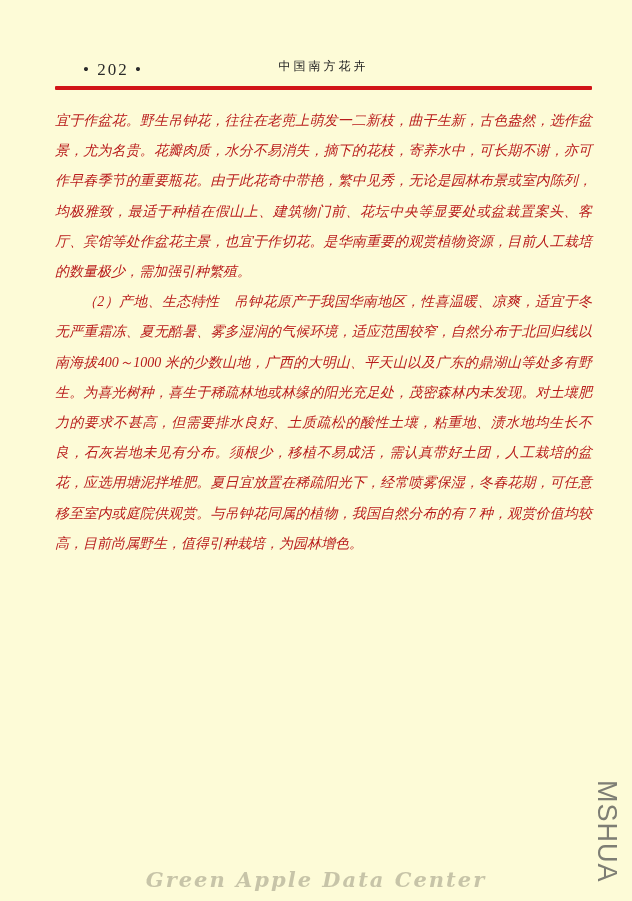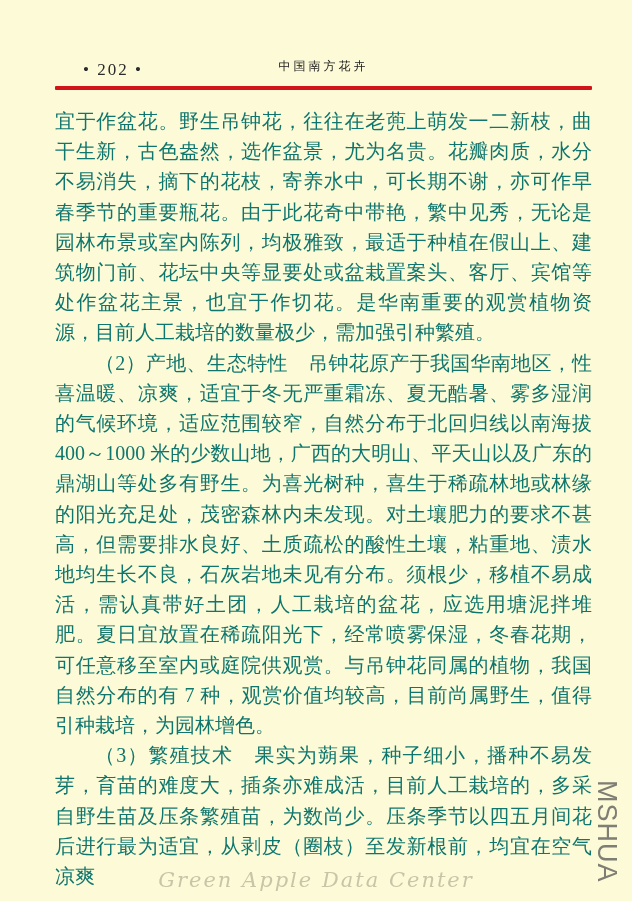--- a/index.html
+++ b/index.html
@@ -50,25 +50,26 @@
     height: 4px;
     background: #d11418;
     border-radius: 1px;
   }
   
   .body-text {
     position: absolute;
     top: 106px;
     left: 55px;
     width: 537px;
-    color: #0f766e;
-    font-size: 20px;
+    color: #b91c1c;
+    font-size: 14px;
     line-height: 30.2px;
     text-align: justify;
     text-justify: inter-ideograph;
+    font-style: italic;
   }
   .body-text p {
     margin: 0;
     padding: 0;
   }
   .body-text p.indent {
     text-indent: 2em;
   }
   
   .watermark {
@@ -76,20 +77,21 @@
     left: 0;
     right: 0;
     bottom: 9px;
     text-align: center;
     font-family: "DejaVu Serif", serif;
     font-style: italic;
     font-size: 21px;
     letter-spacing: 2px;
     color: rgba(155, 152, 130, 0.55);
     white-space: nowrap;
+    font-weight: bold;
   }
   
   .side-label {
     position: absolute;
     top: 780px;
     left: 622px;
     width: 112px;
     transform: rotate(90deg);
     transform-origin: top left;
     font-family: "Liberation Sans", sans-serif;
@@ -107,20 +109,19 @@
   <div class="header-row">
     <span class="page-number">• 202 •</span>
     <span class="book-title">中国南方花卉</span>
   </div>
 
   <div class="red-rule"></div>
 
   <div class="body-text">
     <p>宜于作盆花。野生吊钟花，往往在老蔸上萌发一二新枝，曲干生新，古色盎然，选作盆景，尤为名贵。花瓣肉质，水分不易消失，摘下的花枝，寄养水中，可长期不谢，亦可作早春季节的重要瓶花。由于此花奇中带艳，繁中见秀，无论是园林布景或室内陈列，均极雅致，最适于种植在假山上、建筑物门前、花坛中央等显要处或盆栽置案头、客厅、宾馆等处作盆花主景，也宜于作切花。是华南重要的观赏植物资源，目前人工栽培的数量极少，需加强引种繁殖。</p>
     <p class="indent">（2）产地、生态特性　吊钟花原产于我国华南地区，性喜温暖、凉爽，适宜于冬无严重霜冻、夏无酷暑、雾多湿润的气候环境，适应范围较窄，自然分布于北回归线以南海拔400～1000 米的少数山地，广西的大明山、平天山以及广东的鼎湖山等处多有野生。为喜光树种，喜生于稀疏林地或林缘的阳光充足处，茂密森林内未发现。对土壤肥力的要求不甚高，但需要排水良好、土质疏松的酸性土壤，粘重地、渍水地均生长不良，石灰岩地未见有分布。须根少，移植不易成活，需认真带好土团，人工栽培的盆花，应选用塘泥拌堆肥。夏日宜放置在稀疏阳光下，经常喷雾保湿，冬春花期，可任意移至室内或庭院供观赏。与吊钟花同属的植物，我国自然分布的有 7 种，观赏价值均较高，目前尚属野生，值得引种栽培，为园林增色。</p>
-    <p class="indent">（3）繁殖技术　果实为蒴果，种子细小，播种不易发芽，育苗的难度大，插条亦难成活，目前人工栽培的，多采自野生苗及压条繁殖苗，为数尚少。压条季节以四五月间花后进行最为适宜，从剥皮（圈枝）至发新根前，均宜在空气凉爽</p>
   </div>
 
   <div class="watermark">Green Apple Data Center</div>
 
   <div class="side-label">MSHUA</div>
 
 </div>
 
 </body></html>

